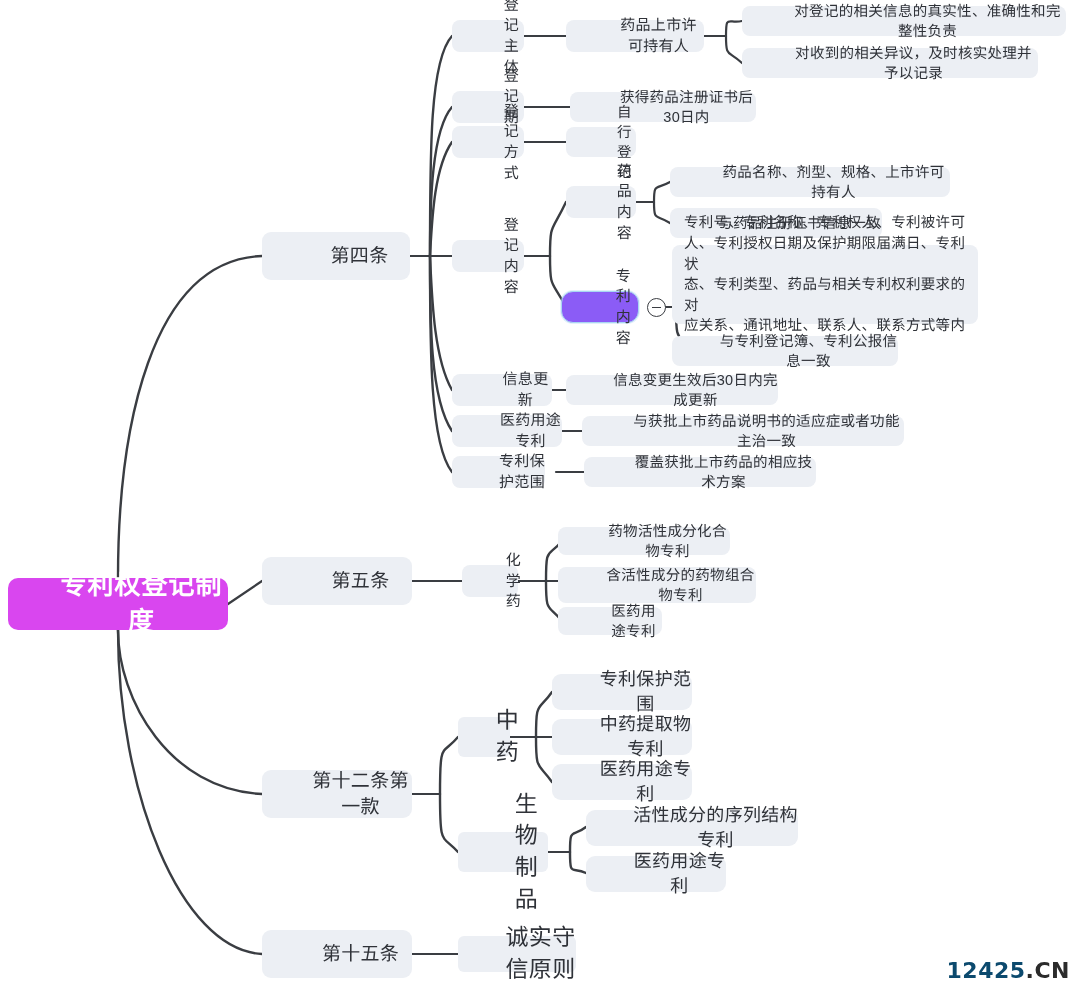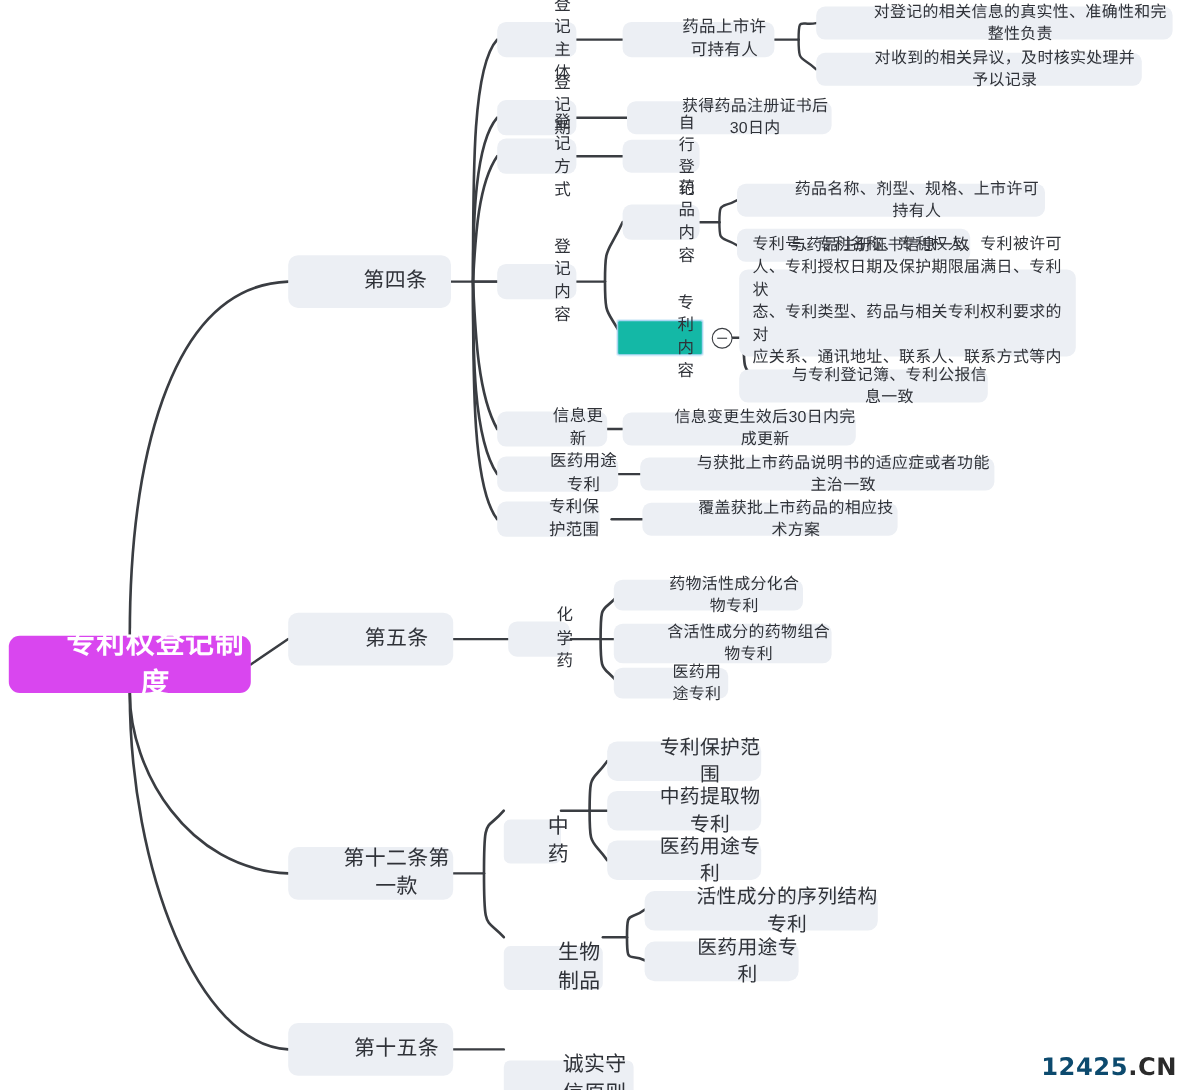--- a/index.html
+++ b/index.html
@@ -32,26 +32,26 @@
     background:#d946ef;
     color:#ffffff;
     font-weight:bold;
     font-size:26px;
     border-radius:10px;
     letter-spacing:1px;
   }
   .lvl1{font-size:19px;border-radius:9px;}
   .lvl2{font-size:15px;}
   .lvl3{font-size:14.5px;}
-  .lvl2-big{font-size:19px;border-radius:6px;margin-top:28px;}
+  .lvl2-big{font-size:23px;border-radius:6px;}
   .lvl3-big{font-size:18px;border-radius:9px;}
   .selected{
     border:1.5px solid #a9d6f2;
-    background:#14b8a6;
-    border-radius:2px;
+    background:#8b5cf6;
+    border-radius:12px;
     box-shadow:0 0 0 1px rgba(169,214,242,.35);
   }
   .collapse-btn{
     position:absolute;
     width:17px;height:17px;
     border:1.6px solid #3a3d42;
     border-radius:50%;
     background:#ffffff;
     display:flex;align-items:center;justify-content:center;
     cursor:pointer;

